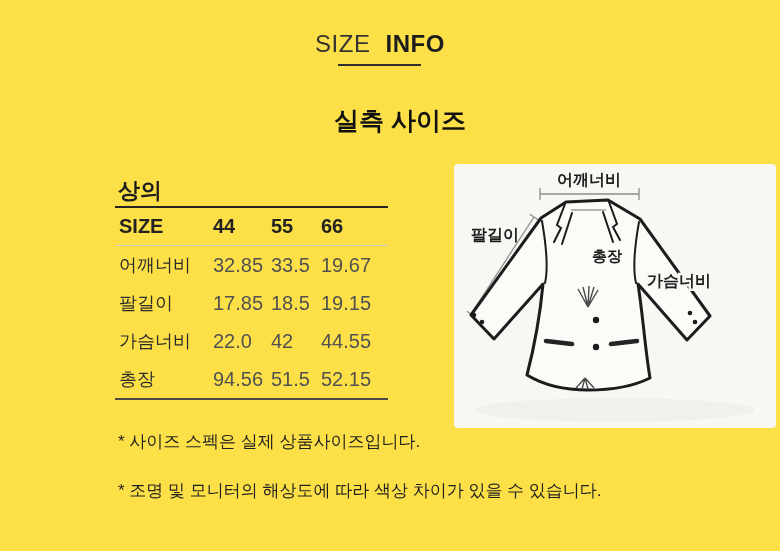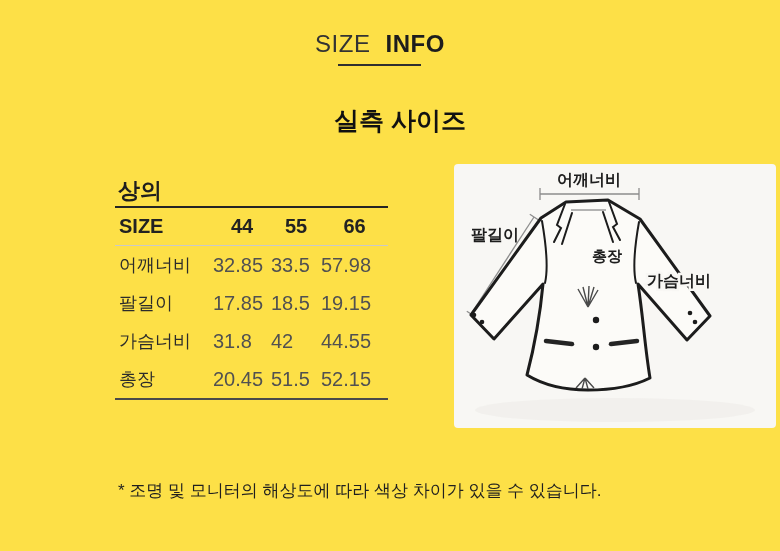--- a/index.html
+++ b/index.html
@@ -15,21 +15,21 @@
   .hdr-line { position:absolute; top:64px; left:338px; width:83px; height:2px; background:#2f2f2f; }
   .subtitle { position:absolute; top:104px; left:0; width:760px; text-align:center;
               font-size:25px; font-weight:700; color:#111;padding-left:20px; }
   
   .section-label { position:absolute; top:176px; left:118px; font-size:22px; font-weight:700; color:#1e1e1e; }
   .size-table { position:absolute; top:206px; left:115px; width:273px;
                 border-collapse:collapse; table-layout:fixed;
                 border-top:2px solid #242424; border-bottom:2px solid #4a4a4a; }
   .size-table thead tr { border-bottom:1px solid #c9c9c9; }
   .size-table th { height:37px; font-size:20px; font-weight:700; color:#222;
-                   text-align:center; padding:0; }
+                   text-align:left; padding:0; }
   .size-table th.c0 { text-align:left; padding-left:4px; }
   .size-table td { height:38px; font-size:20px; color:#515151; text-align:left; padding:0; }
   .size-table td.row-label { font-size:18px; color:#2b2b2b; text-align:left; padding-left:4px; }
   
   .note { position:absolute; font-size:17px; color:#1f1f1f; white-space:nowrap; }
   .note-1 { top:430px; left:118px; }
   .note-2 { top:452px; left:131px; }
   .note-3 { top:479px; left:118px; }
   
   .diagram { position:absolute; top:158px; left:450px; width:330px; height:280px; }
@@ -62,37 +62,37 @@
         <th>44</th>
         <th>55</th>
         <th>66</th>
       </tr>
     </thead>
     <tbody>
       <tr>
         <td class="row-label">어깨너비</td>
         <td>32.85</td>
         <td>33.5</td>
-        <td>57.98</td>
+        <td>19.67</td>
       </tr>
       <tr>
         <td class="row-label">팔길이</td>
         <td>17.85</td>
         <td>18.5</td>
         <td>19.15</td>
       </tr>
       <tr>
         <td class="row-label">가슴너비</td>
-        <td>31.8</td>
+        <td>22.0</td>
         <td>42</td>
         <td>44.55</td>
       </tr>
       <tr>
         <td class="row-label">총장</td>
-        <td>20.45</td>
+        <td>94.56</td>
         <td>51.5</td>
         <td>52.15</td>
       </tr>
     </tbody>
   </table>
 
   <div class="diagram">
     <svg width="330" height="280" viewBox="0 0 330 280" xmlns="http://www.w3.org/2000/svg">
       <rect x="4" y="6" width="322" height="264" rx="4" fill="#f8f7f4"></rect>
       <ellipse cx="165" cy="252" rx="140" ry="12" fill="#edebe7" opacity="0.55"></ellipse>
@@ -145,15 +145,16 @@
         <circle cx="245" cy="164" r="2.3"></circle>
       </g>
 
       <text x="139" y="27" font-size="16" text-anchor="middle">어깨너비</text>
       <text x="45" y="82" font-size="16" text-anchor="middle">팔길이</text>
       <text x="142" y="103" font-size="15" text-anchor="start" paint-order="stroke" stroke="#fcfbf8" stroke-width="5">총장</text>
       <text x="197" y="128" font-size="16" text-anchor="start" paint-order="stroke" stroke="#f8f7f4" stroke-width="5">가슴너비</text>
     </svg>
   </div>
 
+  <div class="note note-1">* 사이즈 스펙은 실제 상품사이즈입니다.</div>
   <div class="note note-3">* 조명 및 모니터의 해상도에 따라 색상 차이가 있을 수 있습니다.</div>
 
 </div>
 
 </body></html>

